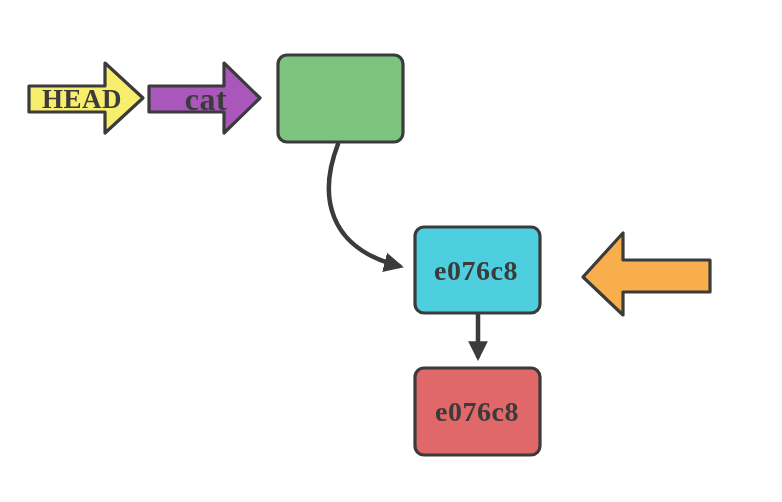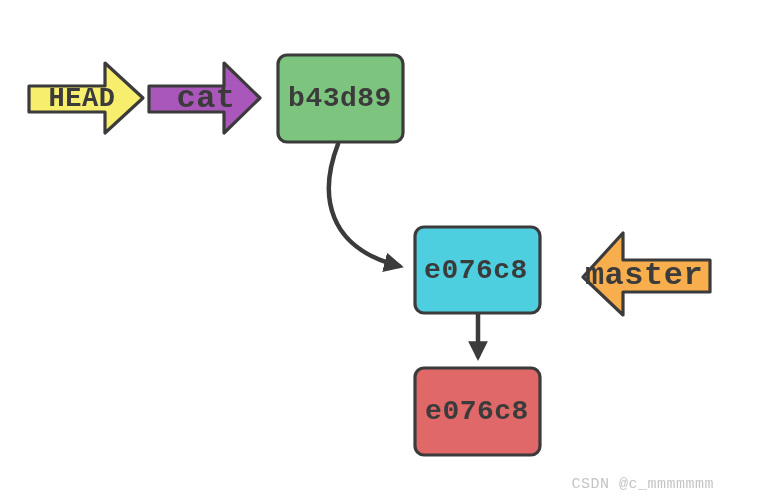--- a/index.html
+++ b/index.html
@@ -6,21 +6,21 @@
     margin: 0;
     padding: 0;
     background: #ffffff;
   }
   .stage {
     position: relative;
     width: 720px;
     height: 502px;
     background: #ffffff;
     overflow: hidden;
-    font-family: Liberation Mono, monospace;
+    font-family: Liberation Serif, serif;
   }
   .stage svg {
     position: absolute;
     left: 0;
     top: 0;
   }
   .label {
     position: absolute;
     transform: translate(-50%, -50%);
     font-weight: 700;
@@ -68,22 +68,19 @@
 
     <rect x="415" y="227" width="125" height="86" rx="9" stroke="#3b3b3b" stroke-width="3.2" fill="#4dcfe0"></rect>
 
     <rect x="415" y="368" width="125" height="87" rx="9" stroke="#3b3b3b" stroke-width="3.2" fill="#e06868"></rect>
   </svg>
 
   <div class="label ptr-label" style="left:82px; top:99px; font-size:27px;">HEAD</div>
 
   <div class="label ptr-label" style="left:206px; top:99px;">cat</div>
 
-  <div class="label ptr-label" style="left:644px; top:276px;">master</div>
 
-  <div class="label node-label" style="left:340px; top:99px;">b43d89</div>
 
   <div class="label node-label" style="left:476px; top:271px;">e076c8</div>
 
   <div class="label node-label" style="left:477px; top:412px;">e076c8</div>
 
-  <div class="watermark">CSDN @c_mmmmmmm</div>
 </div>
 
 </body></html>

